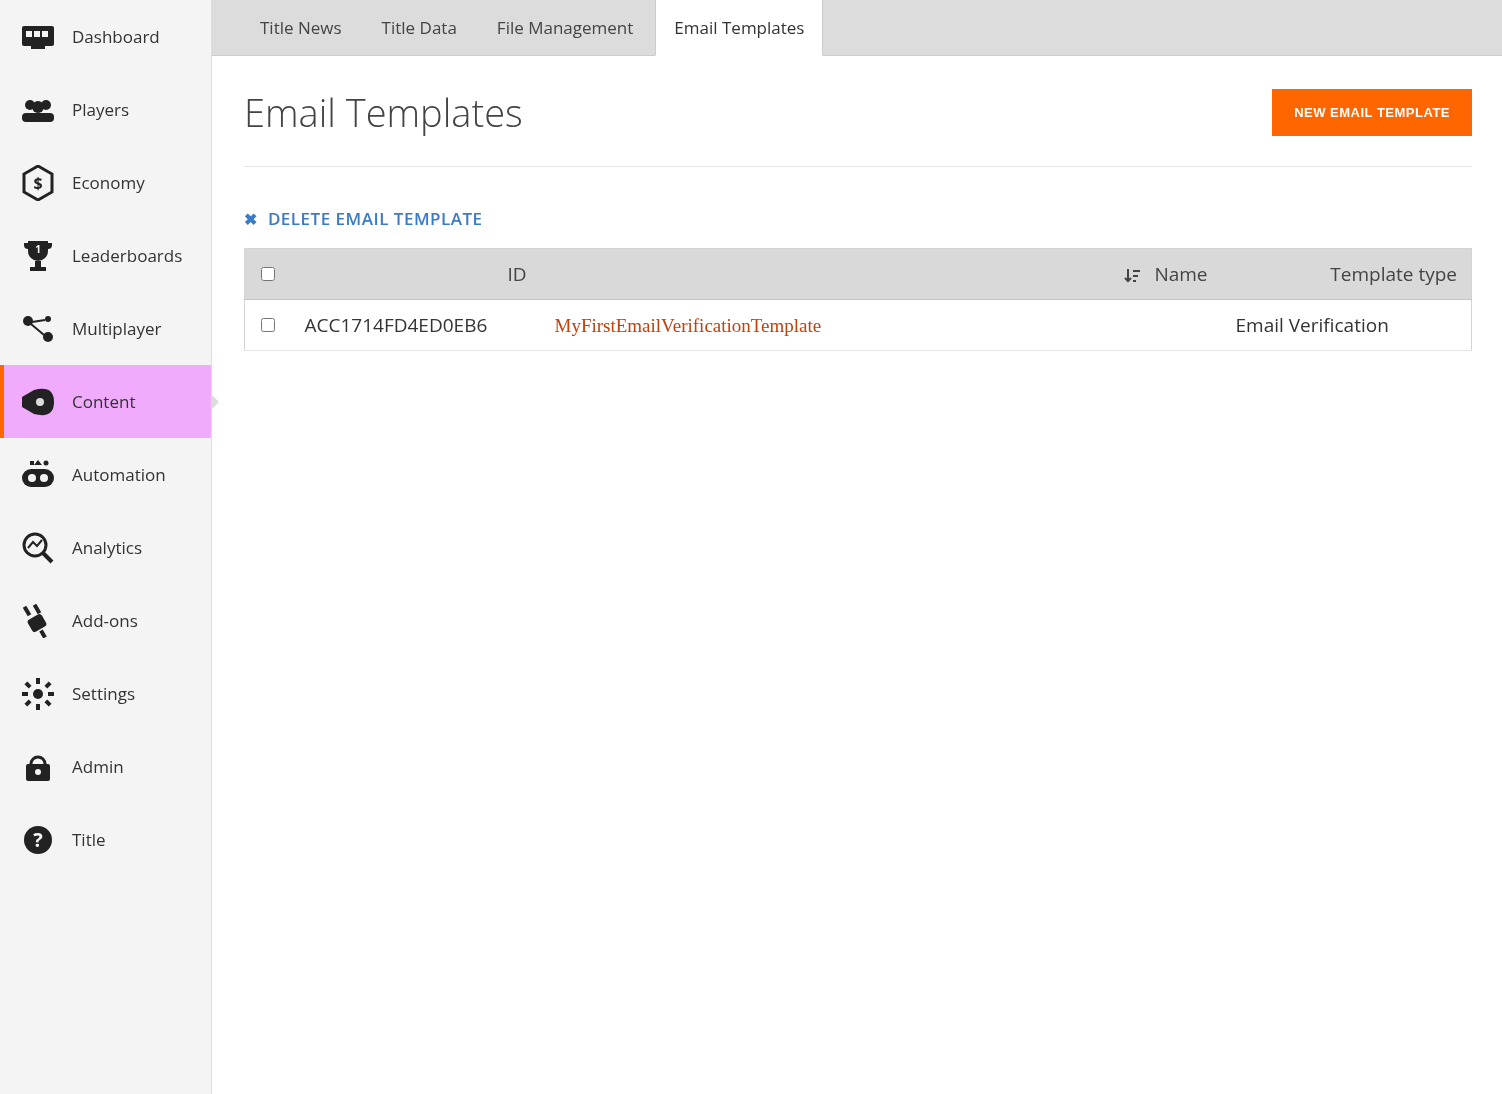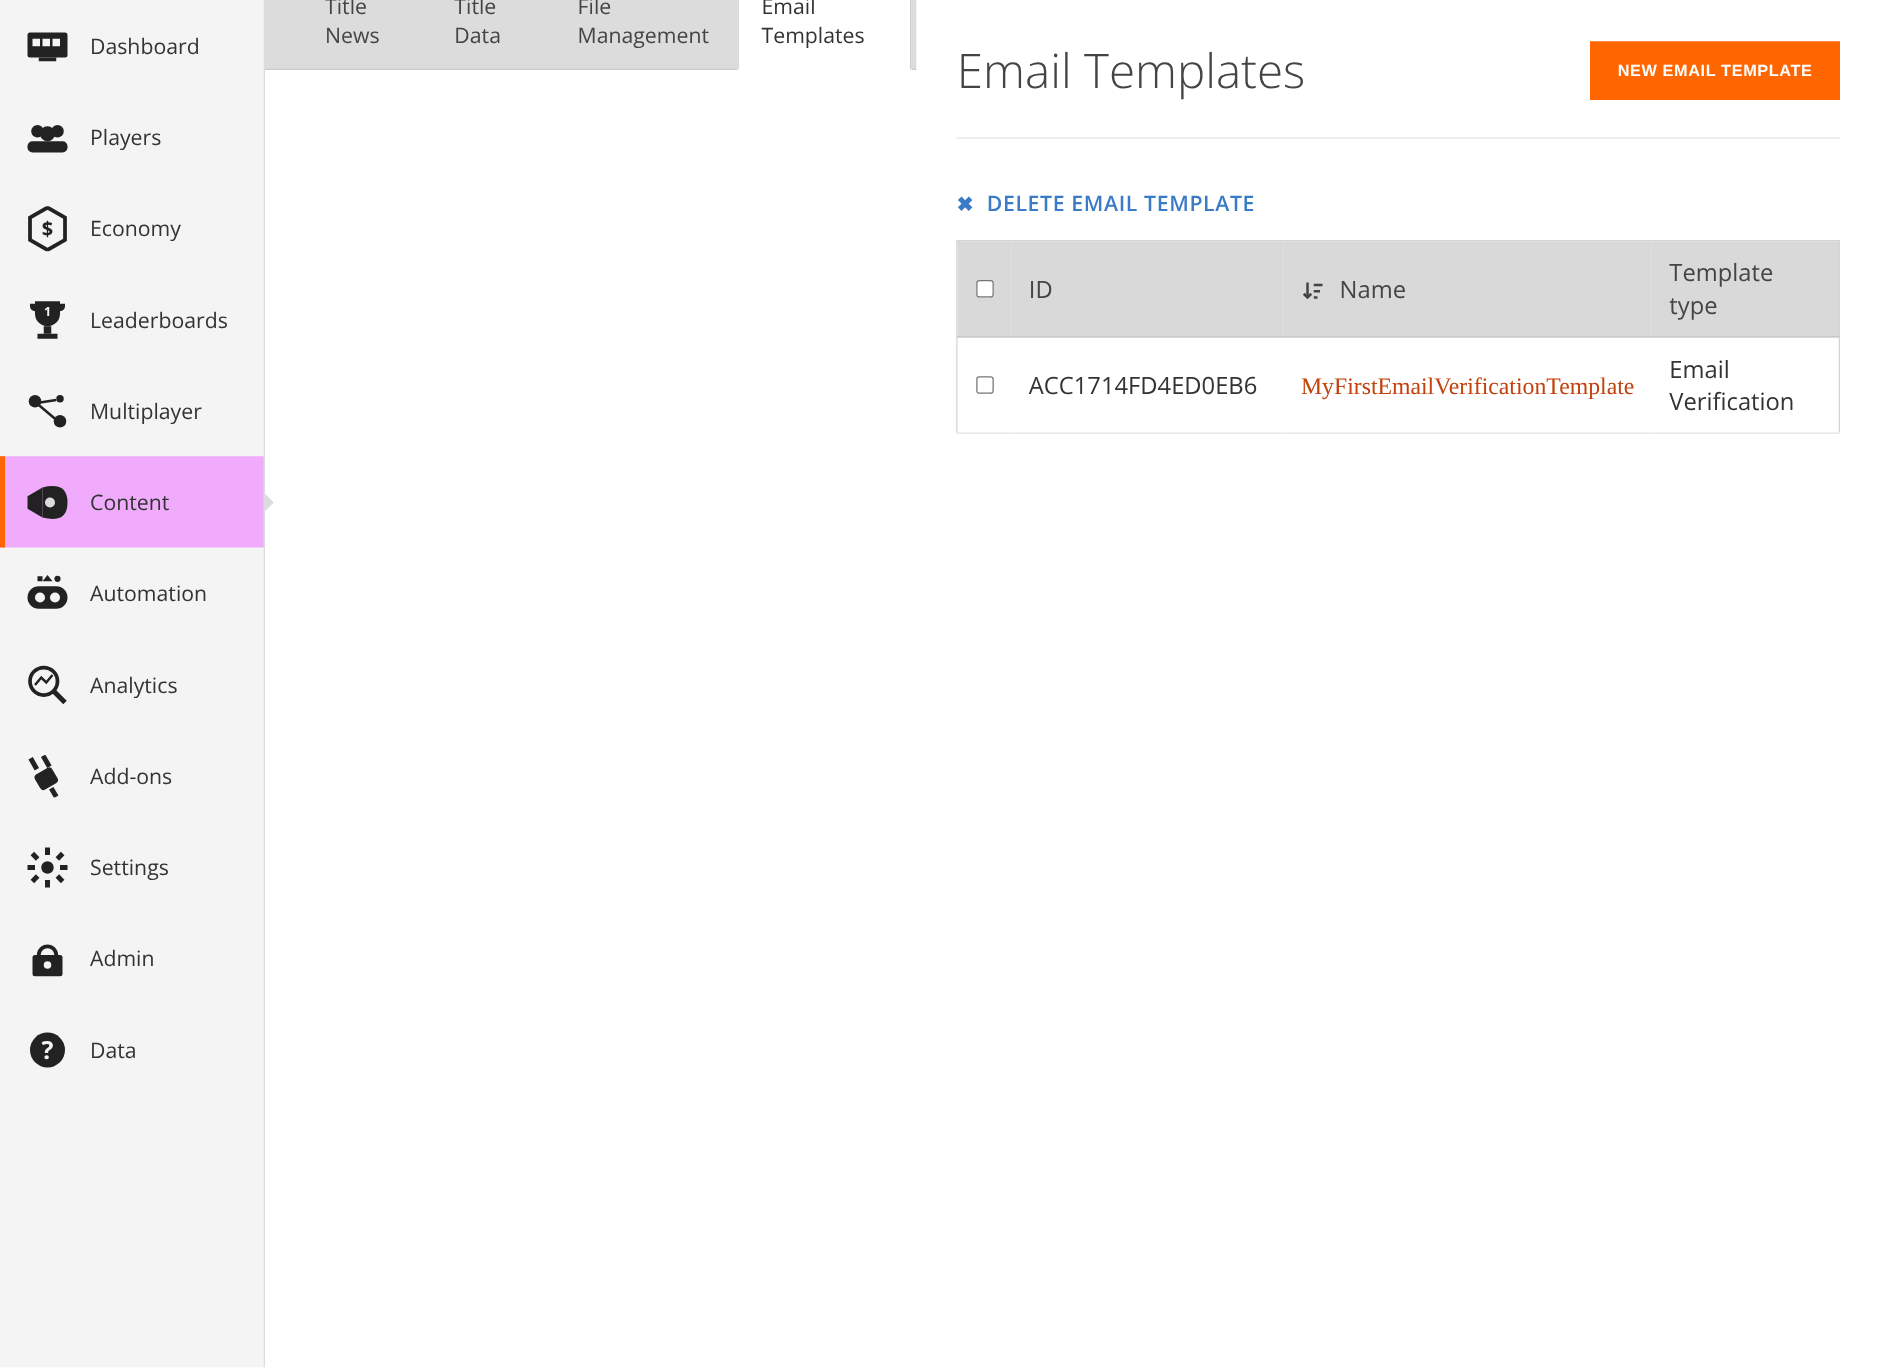--- a/index.html
+++ b/index.html
@@ -58,21 +58,21 @@
     right: -8px;
     top: 50%;
     transform: translateY(-50%);
     border-top: 8px solid transparent;
     border-bottom: 8px solid transparent;
     border-left: 8px solid #dcdcdc;
   }
   svg { display: block; }
 
   
-  .main { flex: 1; display: flex; }
+  .main { flex: 1; display: flex; flex-direction: column; }
   .tabbar {
     height: 56px;
     background: #dcdcdc;
     display: flex;
     align-items: flex-end;
     padding-left: 30px;
     border-bottom: 1px solid #ccc;
   }
   .tab {
     padding: 18px 18px 16px 18px;
@@ -130,21 +130,21 @@
     margin-right: 10px;
     font-size: 16px;
   }
   table {
     width: 100%;
     border-collapse: collapse;
     border: 1px solid #d4d4d4;
   }
   thead th {
     background: #d9d9d9;
-    text-align: left;
+    text-align: right;
     font-size: 19px;
     font-weight: 500;
     color: #444;
     padding: 12px 14px;
     border-bottom: 1px solid #c4c4c4;
   }
   .sort-icon {
     display: inline-block;
     vertical-align: middle;
     margin-right: 8px;
@@ -308,21 +308,21 @@
       <span class="label">Admin</span>
     </div>
 
     <div class="side-item">
       <span class="icon">
         <svg width="32" height="32" viewBox="0 0 32 32">
             <circle cx="16" cy="16" r="14" fill="#222"></circle>
             <text x="16" y="23" text-anchor="middle" font-size="20" font-weight="bold" fill="#f4f4f4">?</text>
           </svg>
       </span>
-      <span class="label">Data</span>
+      <span class="label">Title</span>
     </div>
 
   </nav>
 
   <div class="main">
     <div class="tabbar">
       <div class="tab"><span>Title News</span></div>
       <div class="tab"><span>Title Data</span></div>
       <div class="tab"><span>File Management</span></div>
       <div class="tab active"><span>Email Templates</span></div>

